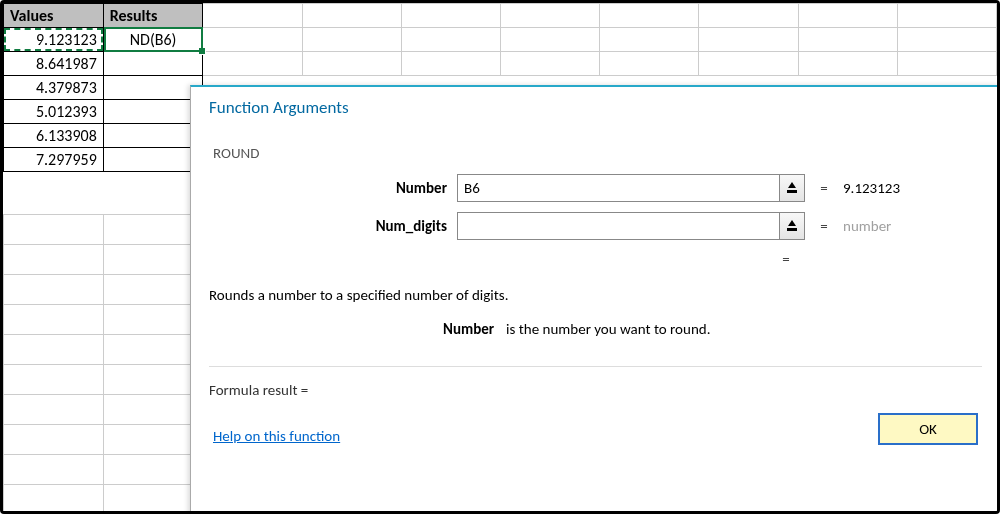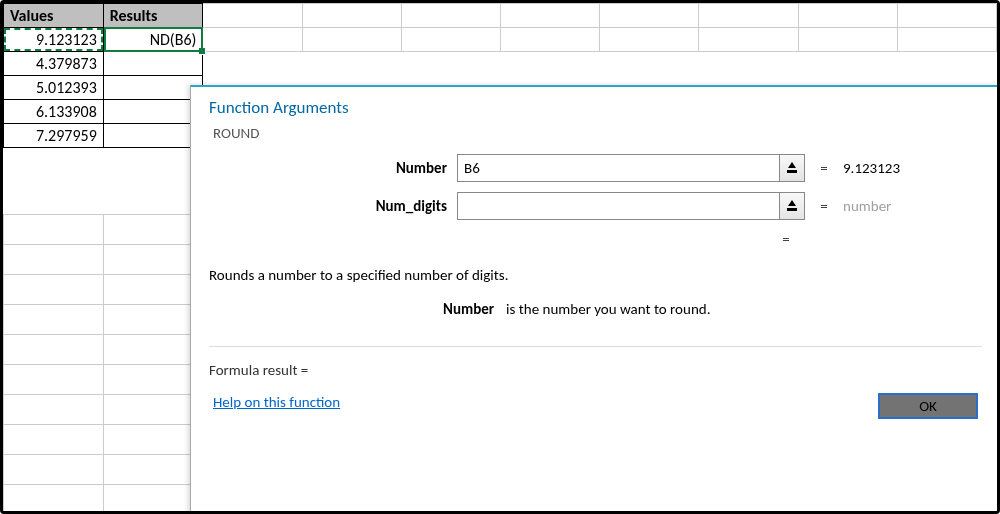--- a/index.html
+++ b/index.html
@@ -28,21 +28,21 @@
       vertical-align: middle;
       font-size: 16px;
       background: #fff;
       text-align: right;
     }
     .grid td.header-cell {
       background: #bfbfbf;
       font-weight: bold;
       text-align: left;
     }
-    .grid td.text-cell { text-align: right; }
+    .grid td.text-cell { text-align: center; }
     .grid td.marching {
       position: relative;
     }
     .grid td.marching::after {
       content: "";
       position: absolute;
       inset: 0;
       border: 2px dashed #107c41;
       pointer-events: none;
     }
@@ -80,21 +80,21 @@
       background: #fff;
       border-top: 2px solid #27a8c9;
       border-left: 1px solid #aaa;
       box-shadow: -2px 0 5px rgba(0,0,0,.15);
     }
     .dlg-title {
       padding: 10px 18px 8px 18px;
       font-size: 17px;
       color: #0369a1;
     }
-    .dlg-body { padding: 0 18px; }
+    .dlg-body { padding: 0 18px; margin-top: 20px; }
     .group {
       position: relative;
       padding: 18px 8px 0 8px;
     }
     .group-label {
       position: absolute;
       top: -2px;
       left: 0;
       color: #555;
       font-size: 15px;
@@ -153,33 +153,33 @@
     .desc-arg .argname { font-weight: bold; }
     .divider {
       border: none;
       border-top: 1px solid #ddd;
       margin: 28px 0 14px 0;
     }
     .formula-result { font-size:15px; color:#333; margin-bottom: 14px;}
     .dlg-footer {
       display: flex;
       justify-content: space-between;
-      align-items: flex-start;
+      align-items: flex-end;
       padding: 0 4px;
     }
     .help-link {
       color: #0066cc;
       text-decoration: underline;
       cursor: pointer;
       font-size:15px;
     }
     .ok-btn {
       width: 100px;
-      height: 26px;
-      background: #737373;
+      height: 32px;
+      background: #fef9c3;
       border: 2px solid #2a6fc9;
       font-size: 15px;
       cursor: pointer;
       font-family: inherit;
     }
   </style>
 </head>
 <body>
 
 <div class="grid">
@@ -193,20 +193,32 @@
       <td class="blank-cell"></td>
       <td class="blank-cell"></td>
       <td class="blank-cell"></td>
       <td class="blank-cell"></td>
       <td class="blank-cell"></td>
       <td class="blank-cell"></td>
     </tr>
     <tr>
       <td class="marching">9.123123</td>
       <td class="text-cell selcell">ND(B6)</td>
+      <td class="blank-cell" style="border-left-color:#000"></td>
+      <td class="blank-cell"></td>
+      <td class="blank-cell"></td>
+      <td class="blank-cell"></td>
+      <td class="blank-cell"></td>
+      <td class="blank-cell"></td>
+      <td class="blank-cell"></td>
+      <td class="blank-cell"></td>
+    </tr>
+    <tr>
+      <td>8.641987</td>
+      <td class="text-cell"></td>
       <td class="blank-cell" style="border-left-color:#000"></td>
       <td class="blank-cell"></td>
       <td class="blank-cell"></td>
       <td class="blank-cell"></td>
       <td class="blank-cell"></td>
       <td class="blank-cell"></td>
       <td class="blank-cell"></td>
       <td class="blank-cell"></td>
     </tr>
     <tr>

